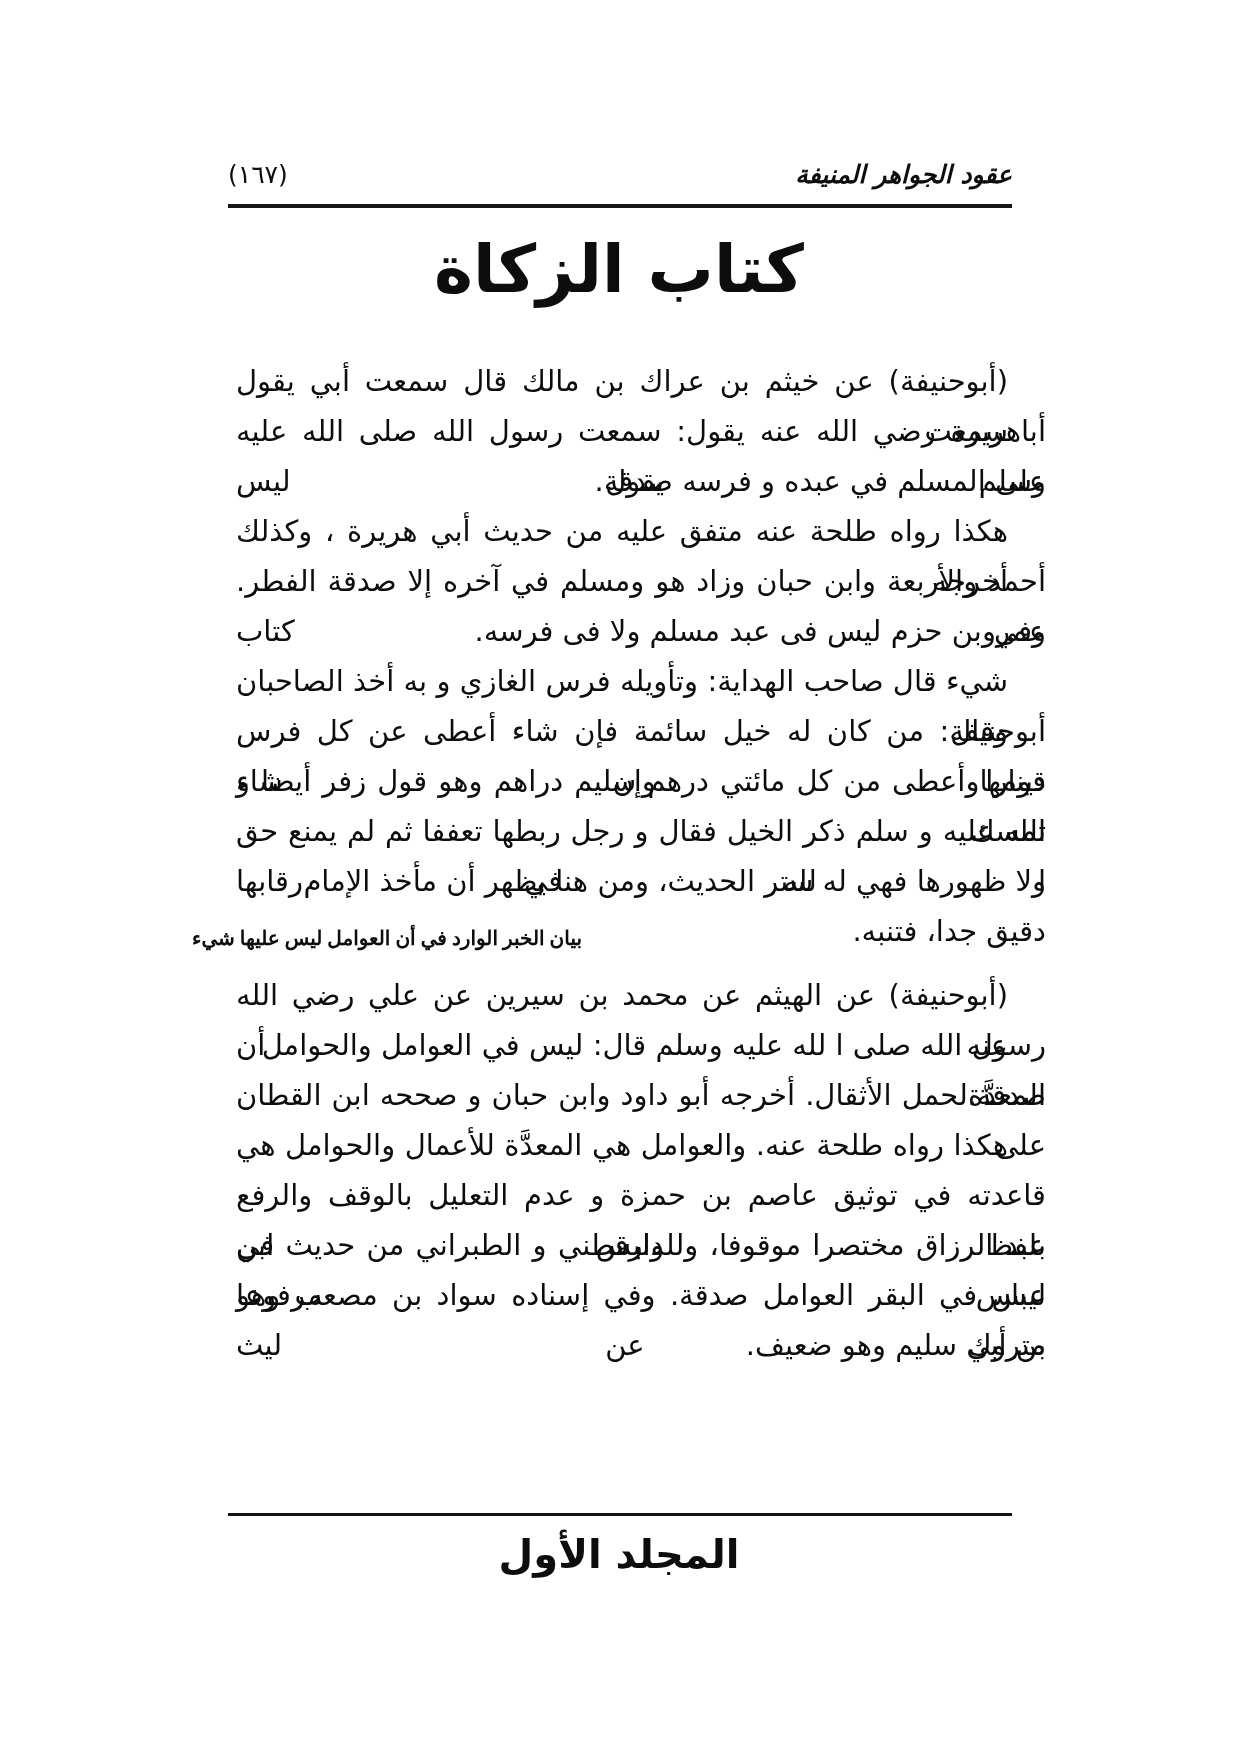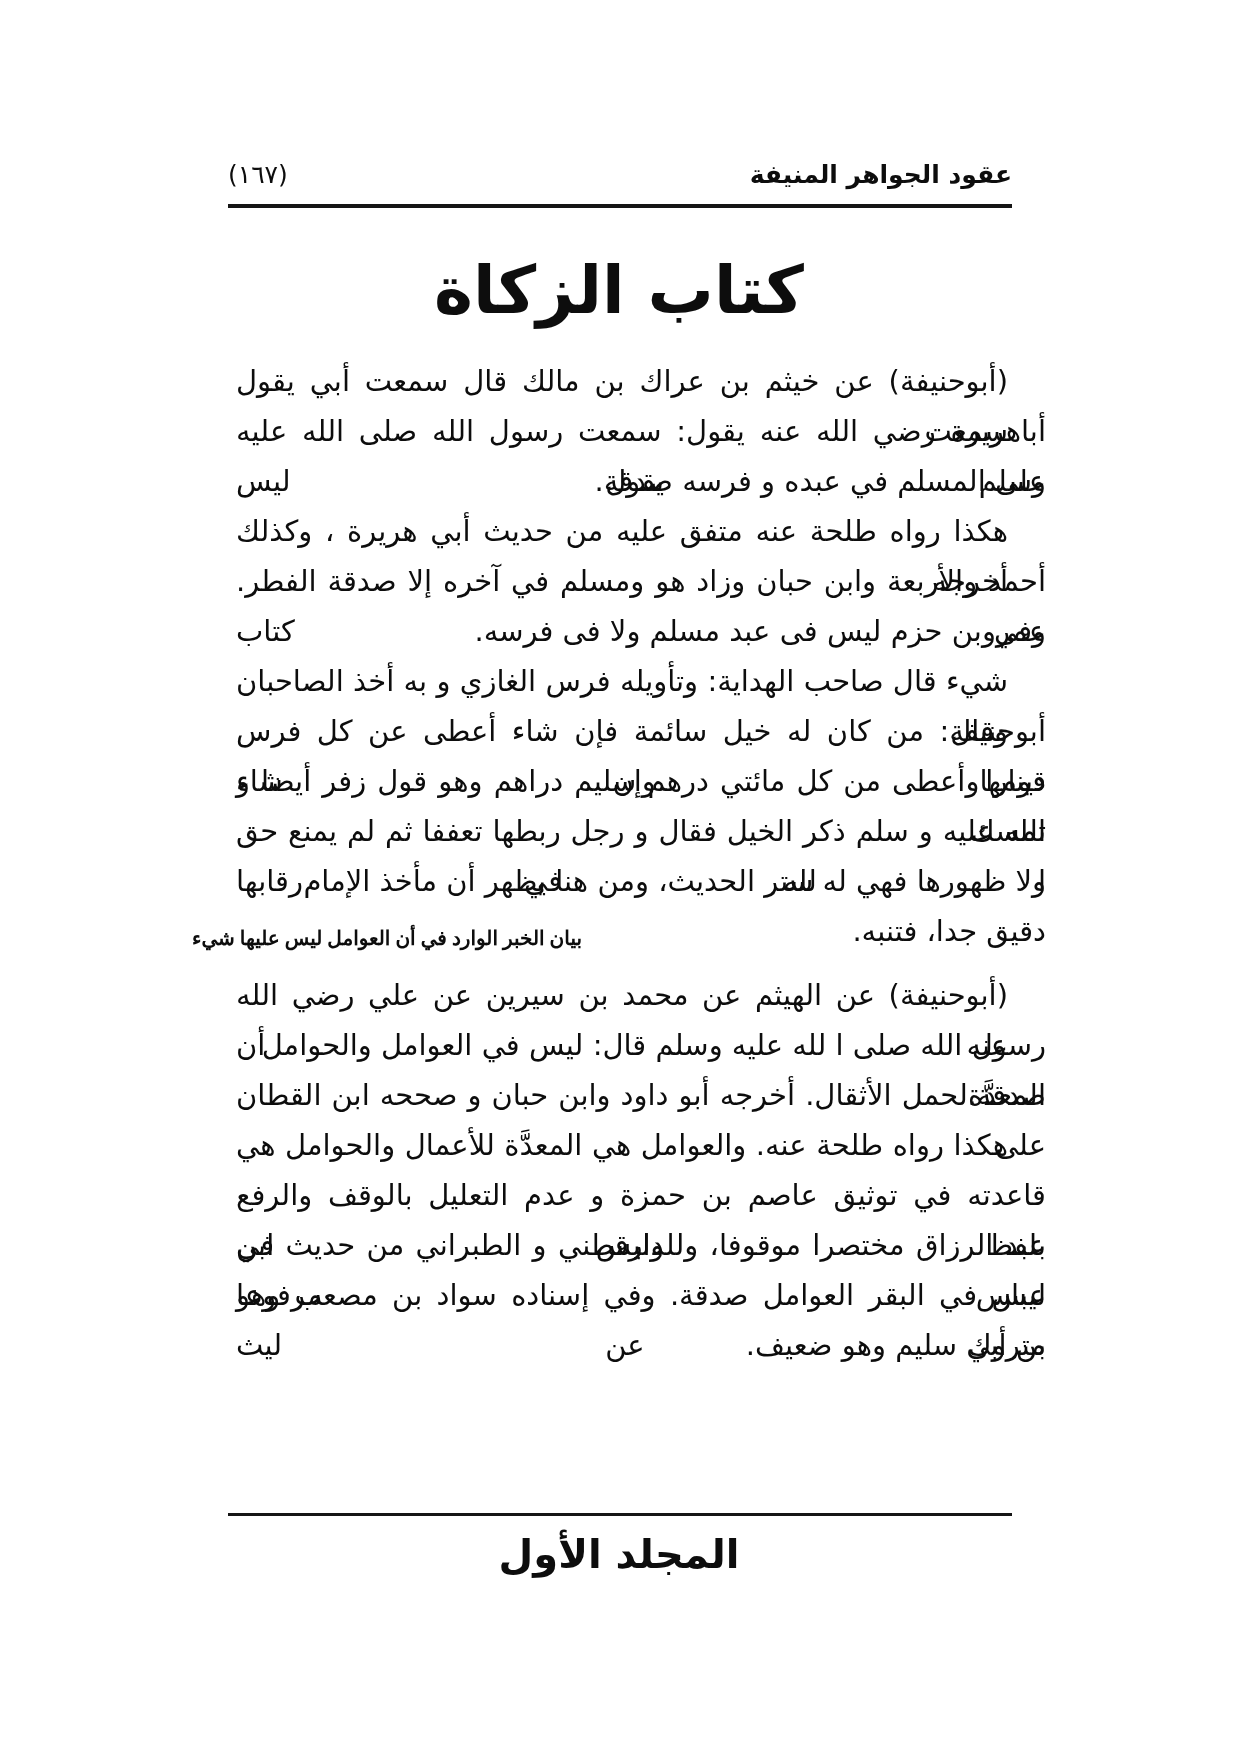--- a/index.html
+++ b/index.html
@@ -26,40 +26,41 @@
     display: flex;
     flex-direction: row;
     justify-content: space-between;
     align-items: flex-end;
   }
   .book-title {
     font-size: 25px;
     font-weight: bold;
     letter-spacing: 0;
     white-space: nowrap;
+    font-style: italic;
   }
   .page-number {
     font-size: 25px;
     direction: rtl;
     white-space: nowrap;
   }
   .header-rule {
     position: absolute;
     top: 204px;
     right: 228px;
     width: 784px;
     height: 4px;
     border-top: 3px solid #151515;
     border-bottom: 1px solid #151515;
     box-sizing: border-box;
   }
   
   .chapter-title {
     position: absolute;
-    top: 245px;
+    top: 224px;
     right: 194px;
     width: 854px;
     text-align: center;
     font-size: 66px;
     font-weight: bold;
     line-height: 1.4;
   }
   
   .page-body {
     position: absolute;

